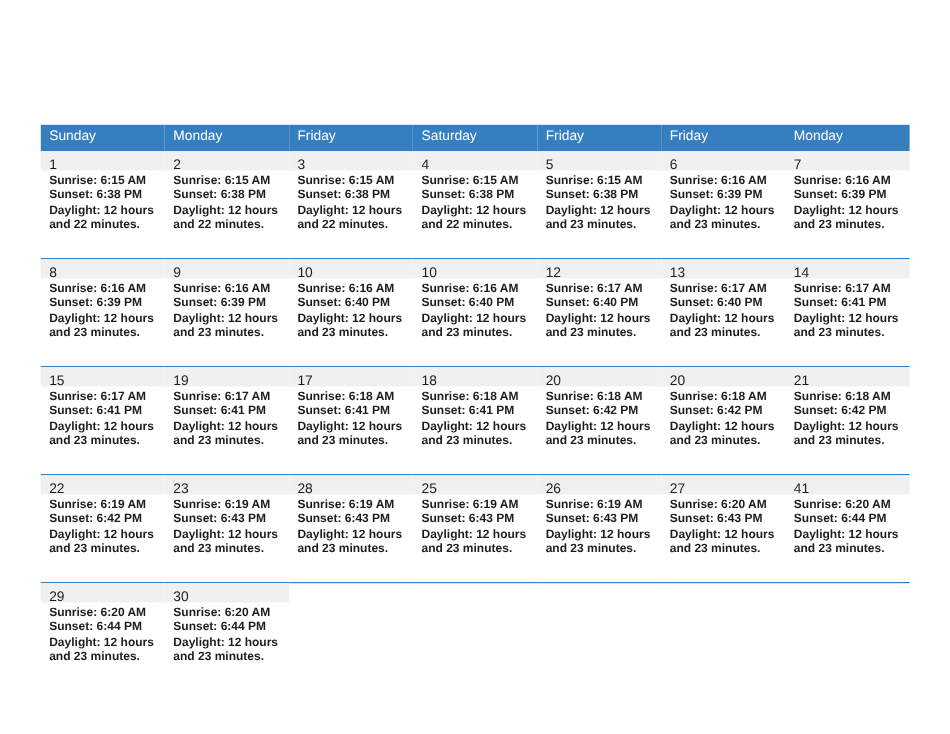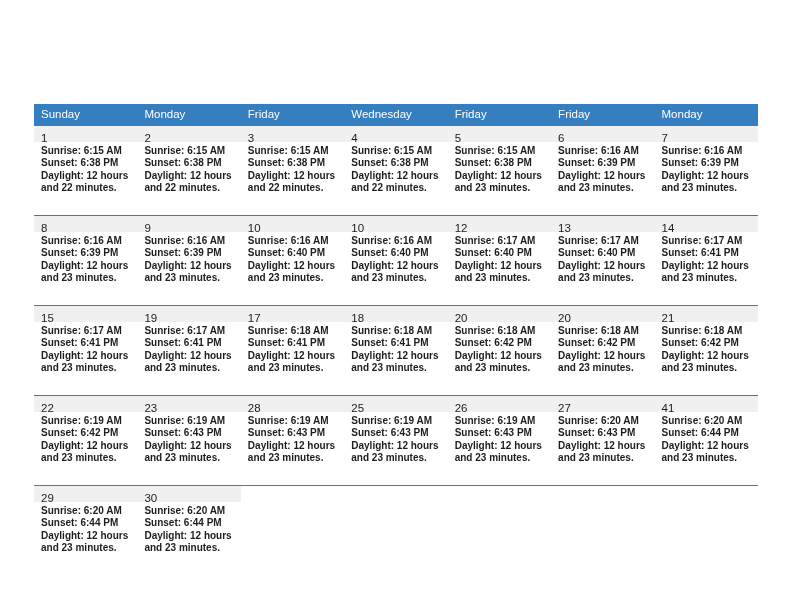--- a/index.html
+++ b/index.html
@@ -149,21 +149,21 @@
 
 <div class="page">
 
 
   <table class="calendar">
     <thead>
       <tr>
         <th>Sunday</th>
         <th>Monday</th>
         <th>Friday</th>
-        <th>Wednesday</th>
+        <th>Saturday</th>
         <th>Friday</th>
         <th>Friday</th>
         <th>Monday</th>
       </tr>
     </thead>
     <tbody id="calendar-body">
         <tr>
           <td>
             <div class="cell">
               <div class="daynum-band"><span class="daynum">1</span></div>

